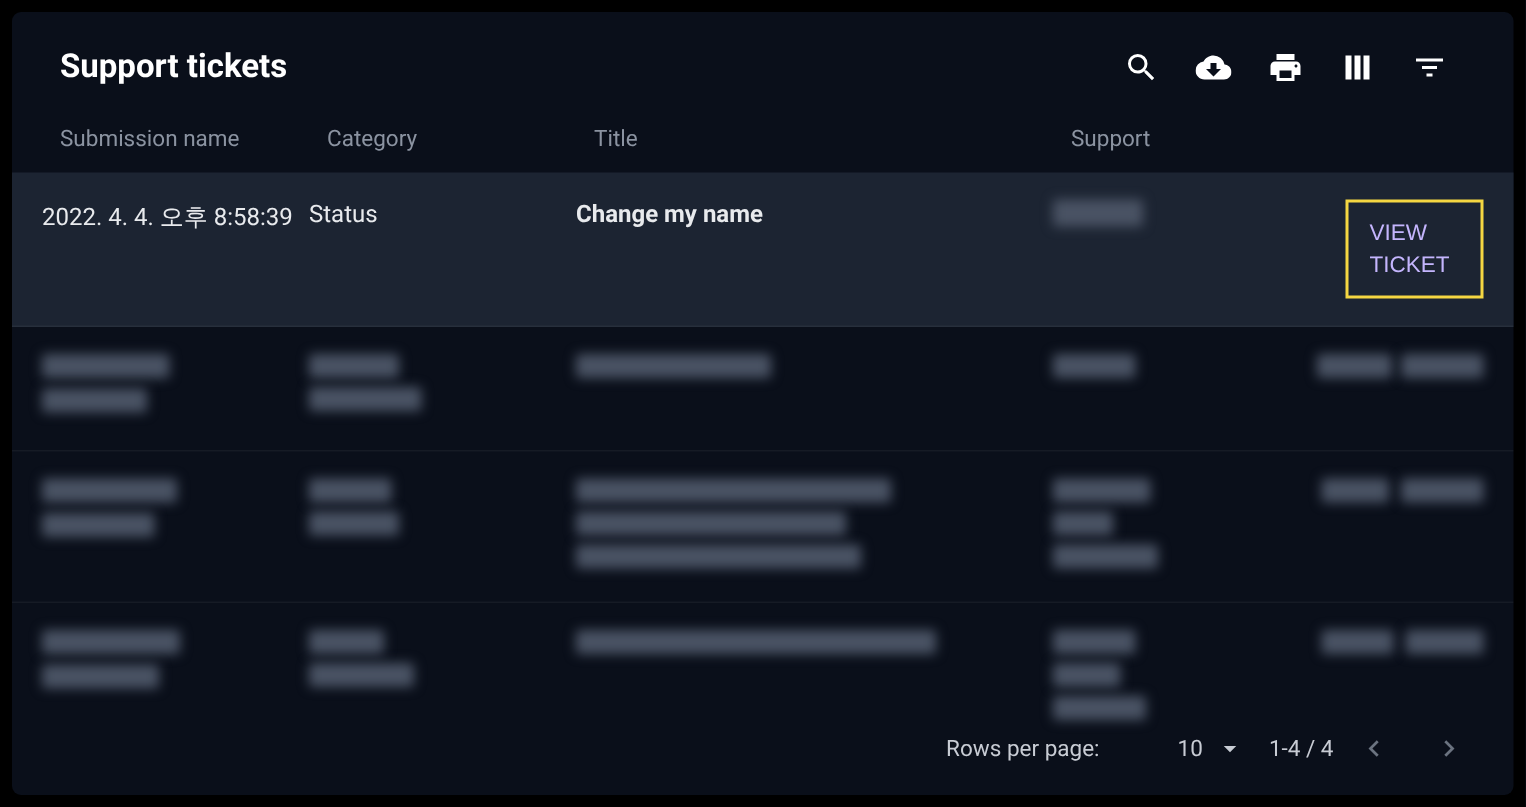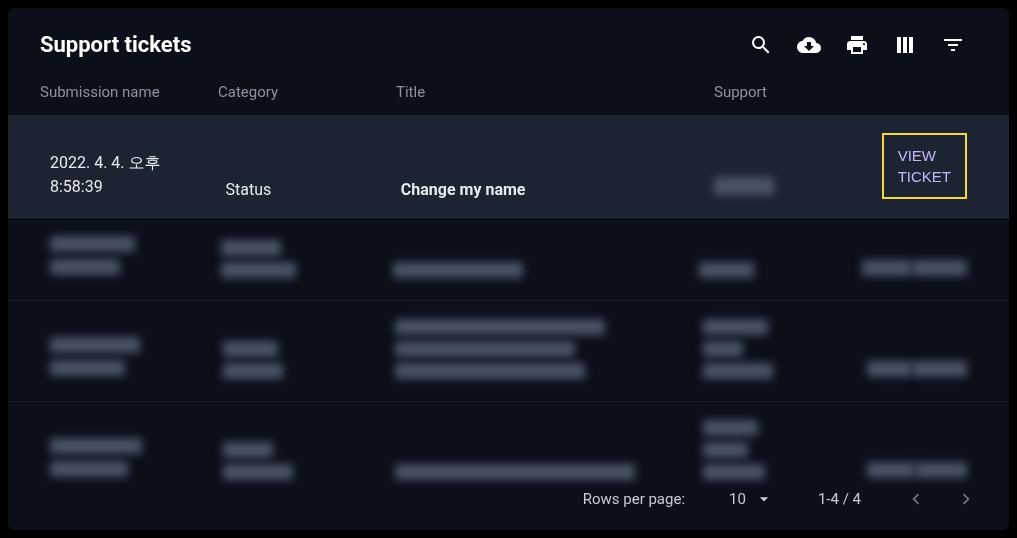--- a/index.html
+++ b/index.html
@@ -48,22 +48,22 @@
       color: #8b93a1;
       font-size: 15px;
     }
     .col-time { width: 178px; }
     .col-category { width: 178px; }
     .col-title { width: 318px; }
     .col-status { width: 170px; }
     .col-action { flex: 1; text-align: right; }
     .row {
       display: flex;
-      align-items: flex-end;
-      padding: 18px 42px;
+      align-items: flex-start;
+      padding: 18px 20px;
       border-bottom: 1px solid rgba(255,255,255,0.05);
       font-size: 16px;
       color: #e8eaed;
     }
     .row.highlighted {
       background: #1c2432;
     }
     .row-time { width: 178px; line-height: 1.5; padding-right: 10px; }
     .row-category { width: 178px; }
     .row-title { width: 318px; padding-right: 10px; font-weight: bold; }
@@ -85,29 +85,30 @@
       filter: blur(4px);
       border-radius: 2px;
       display: inline-block;
     }
     .footer {
       position: absolute;
       bottom: 20px;
       right: 32px;
       display: flex;
       align-items: center;
-      gap: 44px;
+      gap: 16px;
       color: #c8ccd4;
       font-size: 15px;
     }
     .rows-select {
       display: flex;
       align-items: center;
       gap: 8px;
       cursor: pointer;
+      margin-left: 36px;
     }
     .page-nav {
       display: flex;
       align-items: center;
       gap: 28px;
     }
     .nav-arrow {
       cursor: pointer;
       fill: #6b7380;
       display: flex;

